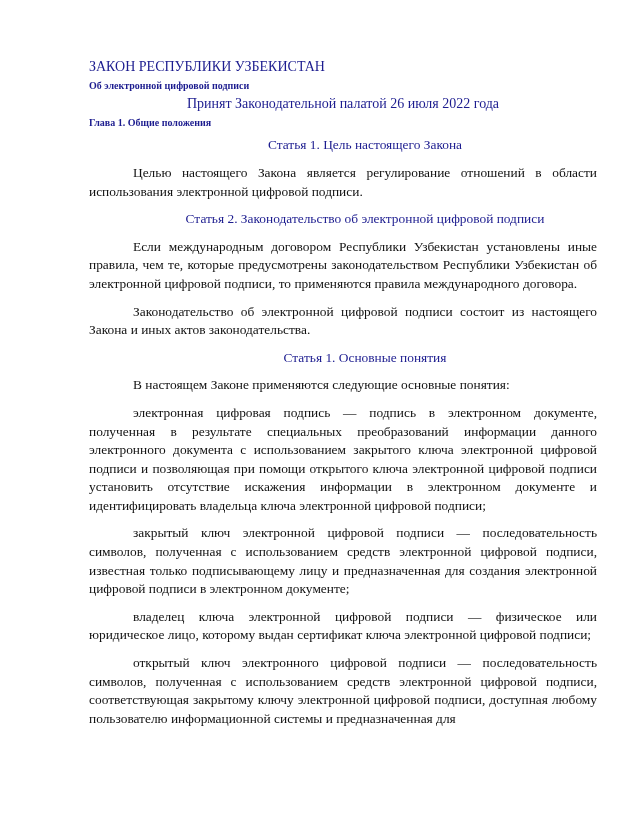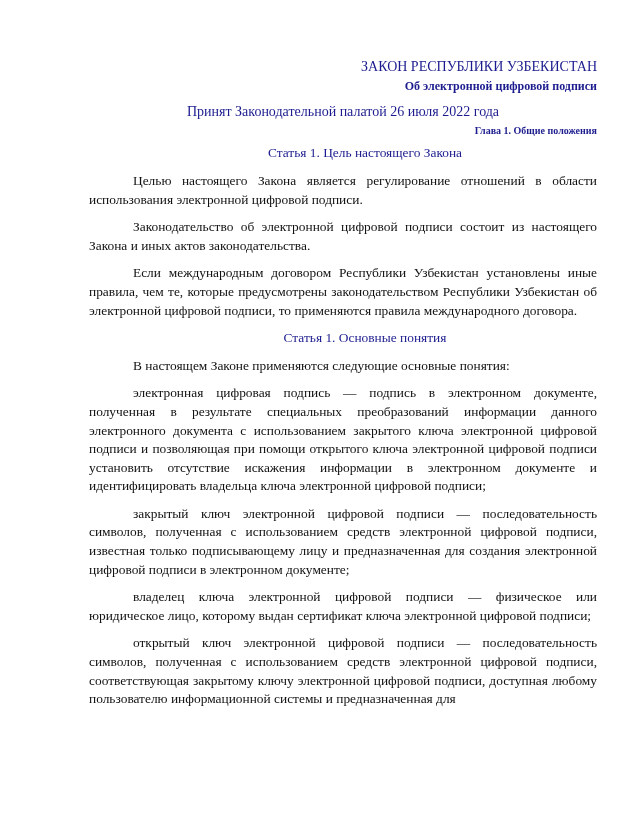--- a/index.html
+++ b/index.html
@@ -3,44 +3,45 @@
 <meta charset="utf-8">
 <style>
   html, body { margin: 0; padding: 0; background: #ffffff; }
   body { width: 640px; height: 828px; overflow: hidden; position: relative; }
   .page {
     position: absolute; left: 89px; top: 58px; width: 508px;
     font-family: "Liberation Serif", "DejaVu Serif", serif;
     font-size: 13.4px; line-height: 18.6px; color: #111111;
   }
   .blue { color: #1c1c8f; text-align: center; }
-  .center { text-align: right; }
+  .center { text-align: left; }
   .title { font-size: 14px; margin: 0; }
-  .subtitle { font-weight: bold; font-size: 12px; margin: 0 0 8px 0; }
+  .subtitle { font-weight: bold; font-size: 10px; margin: 0 0 0 0; }
   .meta { margin: 0; font-size: 14px; }
   .chapter { font-weight: bold; font-size: 10px; margin: 0 0 4px 0; }
   .article { font-weight: normal; margin: 4px 0 9px 0; padding-left: 44px; }
   p.par { margin: 0 0 9px 0; text-indent: 44px; text-align: justify; }
   .term { font-weight: normal; }
 </style>
 </head>
 <body>
 
 <div class="page">
   <div class="center blue title">ЗАКОН РЕСПУБЛИКИ УЗБЕКИСТАН</div>
   <div class="center blue subtitle">Об электронной цифровой подписи</div>
   <div class="blue meta">Принят Законодательной палатой 26 июля 2022 года</div>
   <div class="center blue chapter">Глава 1. Общие положения</div>
 
   <div class="blue article">Статья 1. Цель настоящего Закона</div>
   <p class="par">Целью настоящего Закона является регулирование отношений в области использования электронной цифровой подписи.</p>
 
+  <div class="blue article">Статья 2. Законодательство об электронной цифровой подписи</div>
+  <p class="par">Если международным договором Республики Узбекистан установлены иные правила, чем те, которые предусмотрены законодательством Республики Узбекистан об электронной цифровой подписи, то применяются правила международного договора.</p>
   <p class="par">Законодательство об электронной цифровой подписи состоит из настоящего Закона и иных актов законодательства.</p>
-  <p class="par">Если международным договором Республики Узбекистан установлены иные правила, чем те, которые предусмотрены законодательством Республики Узбекистан об электронной цифровой подписи, то применяются правила международного договора.</p>
 
   <div class="blue article">Статья 1. Основные понятия</div>
   <p class="par">В настоящем Законе применяются следующие основные понятия:</p>
 
   <p class="par"><span class="term">электронная цифровая подпись</span><span> — подпись в электронном документе, полученная в результате специальных преобразований информации данного электронного документа с использованием закрытого ключа электронной цифровой подписи и позволяющая при помощи открытого ключа электронной цифровой подписи установить отсутствие искажения информации в электронном документе и идентифицировать владельца ключа электронной цифровой подписи;</span></p>
   <p class="par"><span class="term">закрытый ключ электронной цифровой подписи</span><span> — последовательность символов, полученная с использованием средств электронной цифровой подписи, известная только подписывающему лицу и предназначенная для создания электронной цифровой подписи в электронном документе;</span></p>
   <p class="par"><span class="term">владелец ключа электронной цифровой подписи</span><span> — физическое или юридическое лицо, которому выдан сертификат ключа электронной цифровой подписи;</span></p>
-  <p class="par"><span class="term">открытый ключ электронной цифровой подписи</span><span> — последовательность символов, полученная с использованием средств электронной цифровой подписи, соответствующая закрытому ключу электронной цифровой подписи, доступная любому пользователю информационной системы и предназначенная для</span></p>
+  <p class="par"><span class="term">открытый ключ электронного цифровой подписи</span><span> — последовательность символов, полученная с использованием средств электронной цифровой подписи, соответствующая закрытому ключу электронной цифровой подписи, доступная любому пользователю информационной системы и предназначенная для</span></p>
 </div>
 
 </body></html>

